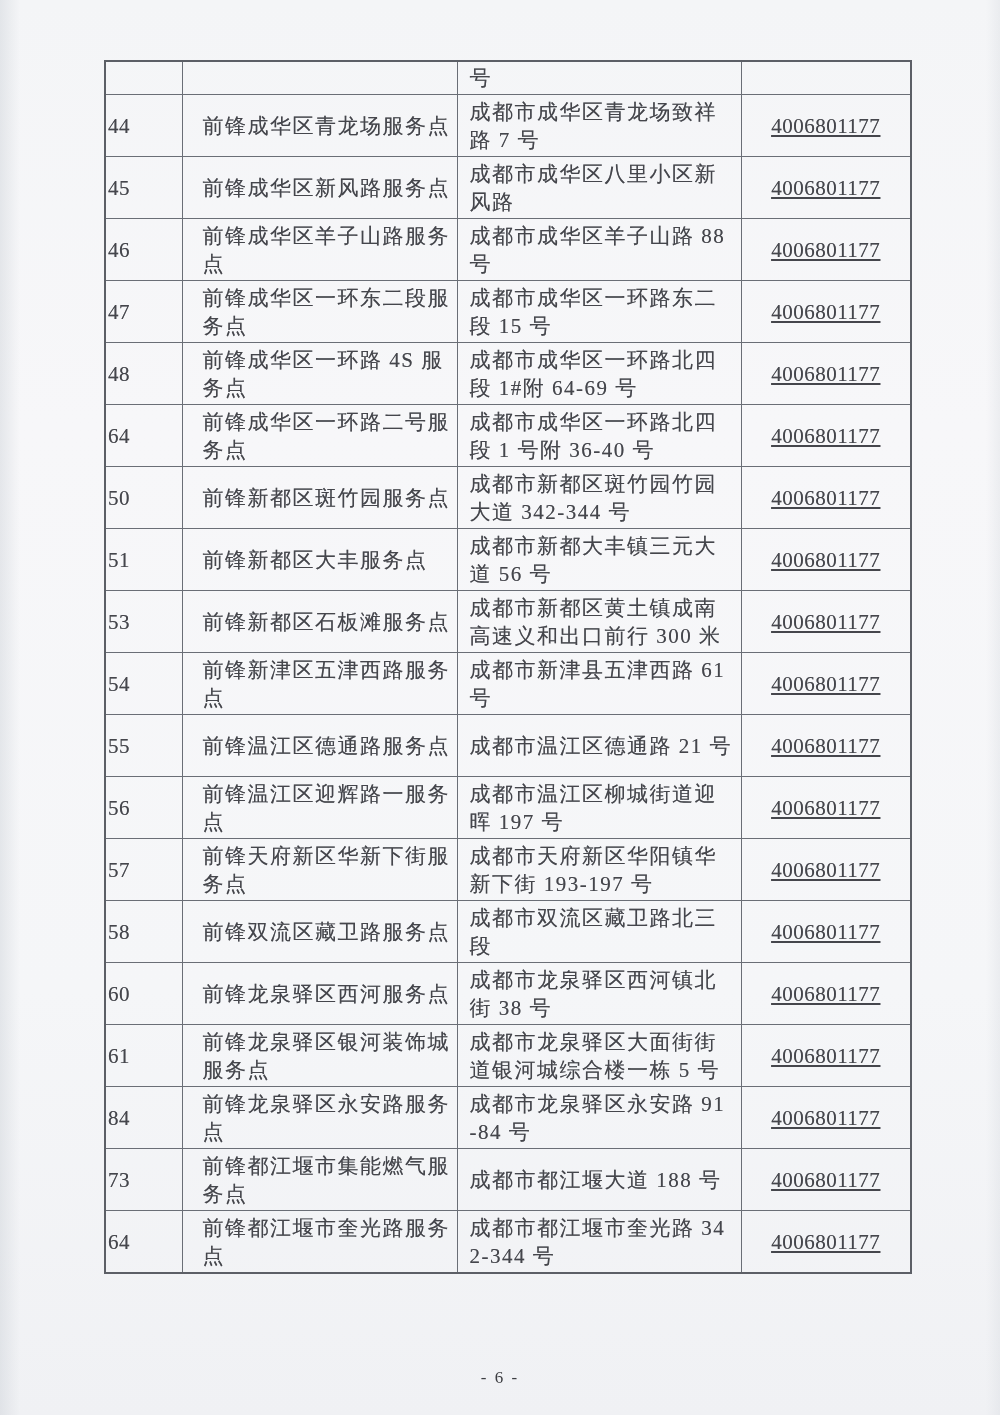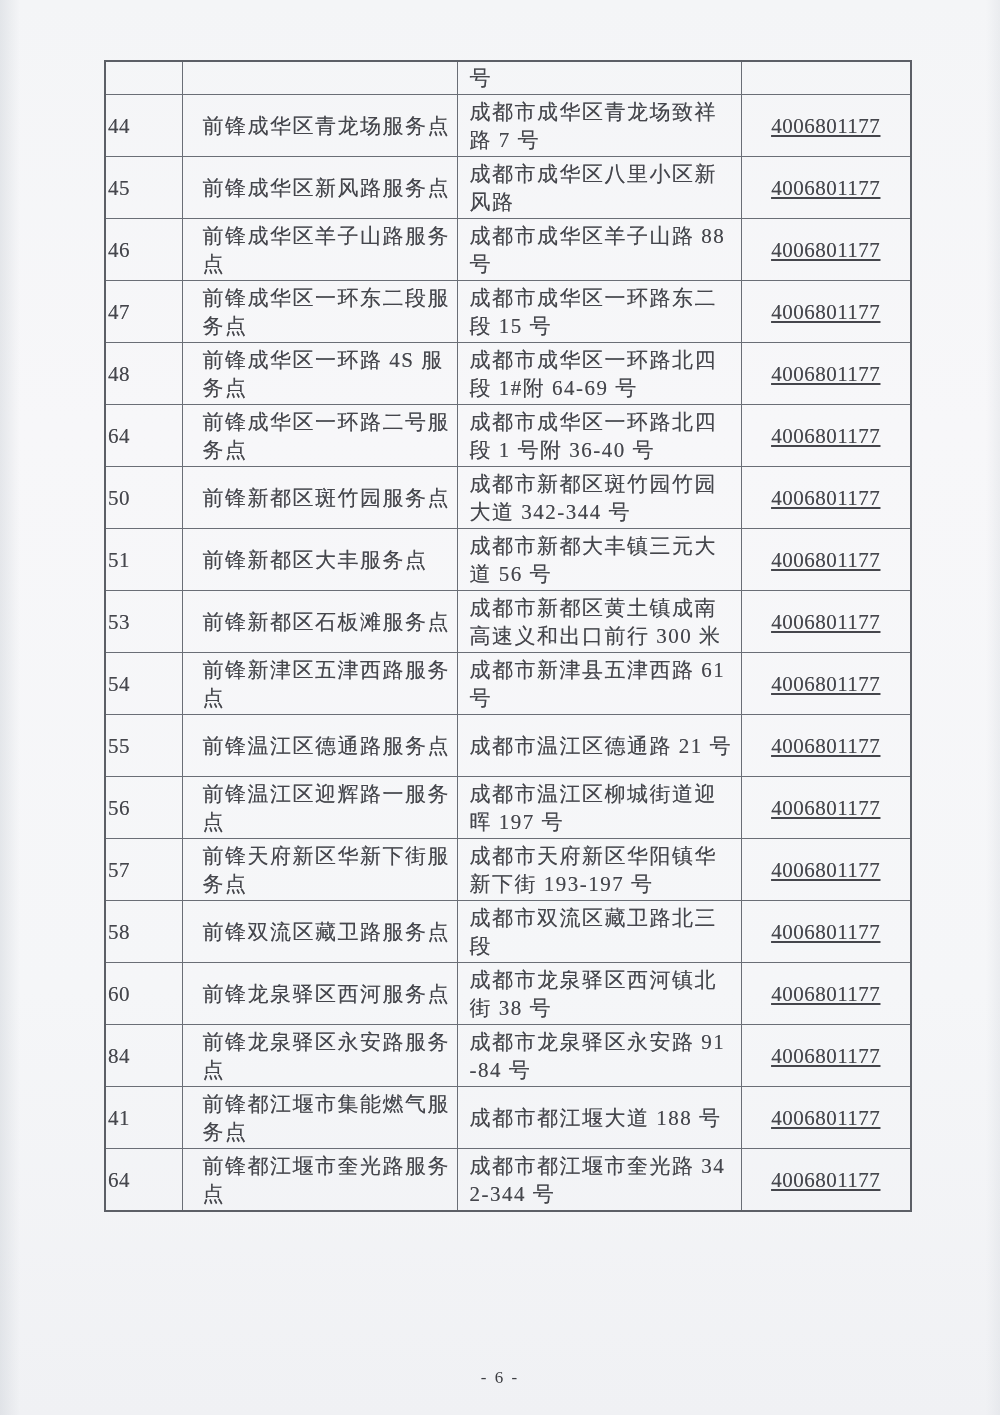--- a/index.html
+++ b/index.html
@@ -193,27 +193,33 @@
           <td class="col-addr">成都市双流区藏卫路北三段</td>
           <td class="col-phone">4006801177</td>
         </tr>
         <tr class="row">
           <td class="col-num">60</td>
           <td class="col-name">前锋龙泉驿区西河服务点</td>
           <td class="col-addr">成都市龙泉驿区西河镇北街 38 号</td>
           <td class="col-phone">4006801177</td>
         </tr>
         <tr class="row">
+          <td class="col-num">61</td>
+          <td class="col-name">前锋龙泉驿区银河装饰城服务点</td>
+          <td class="col-addr">成都市龙泉驿区大面街街道银河城综合楼一栋 5 号</td>
+          <td class="col-phone">4006801177</td>
+        </tr>
+        <tr class="row">
           <td class="col-num">84</td>
           <td class="col-name">前锋龙泉驿区永安路服务点</td>
           <td class="col-addr">成都市龙泉驿区永安路 91-84 号</td>
           <td class="col-phone">4006801177</td>
         </tr>
         <tr class="row">
-          <td class="col-num">41</td>
+          <td class="col-num">73</td>
           <td class="col-name">前锋都江堰市集能燃气服务点</td>
           <td class="col-addr">成都市都江堰大道 188 号</td>
           <td class="col-phone">4006801177</td>
         </tr>
         <tr class="row">
           <td class="col-num">64</td>
           <td class="col-name">前锋都江堰市奎光路服务点</td>
           <td class="col-addr">成都市都江堰市奎光路 342-344 号</td>
           <td class="col-phone">4006801177</td>
         </tr>

